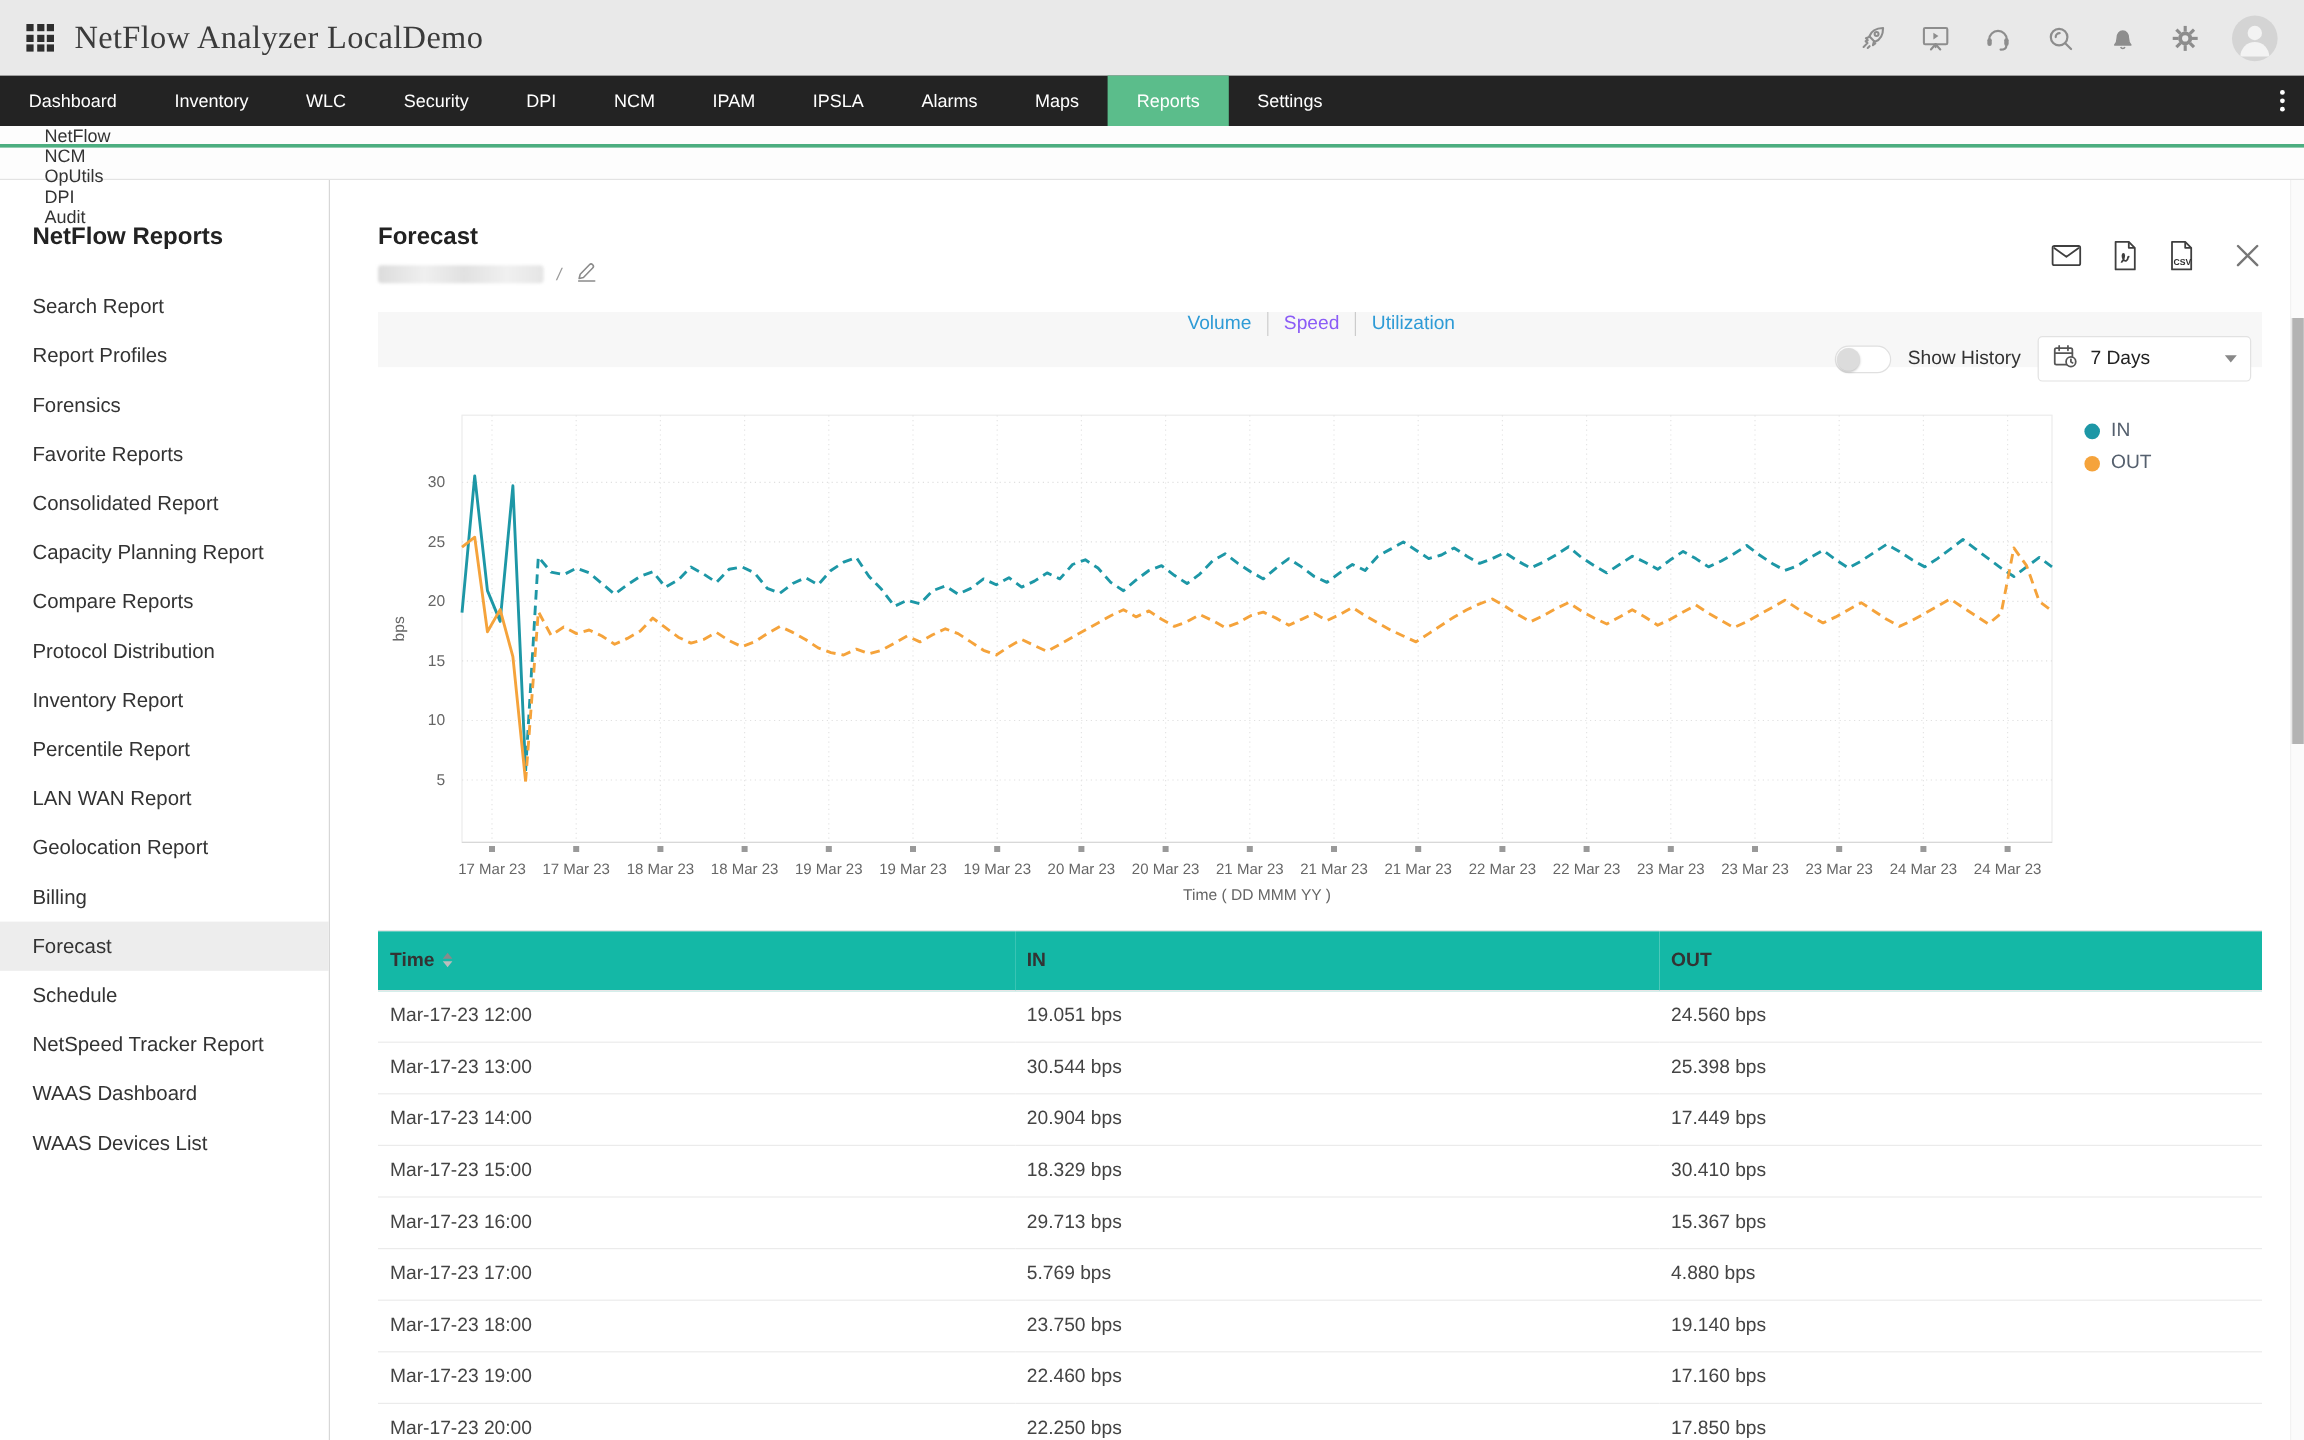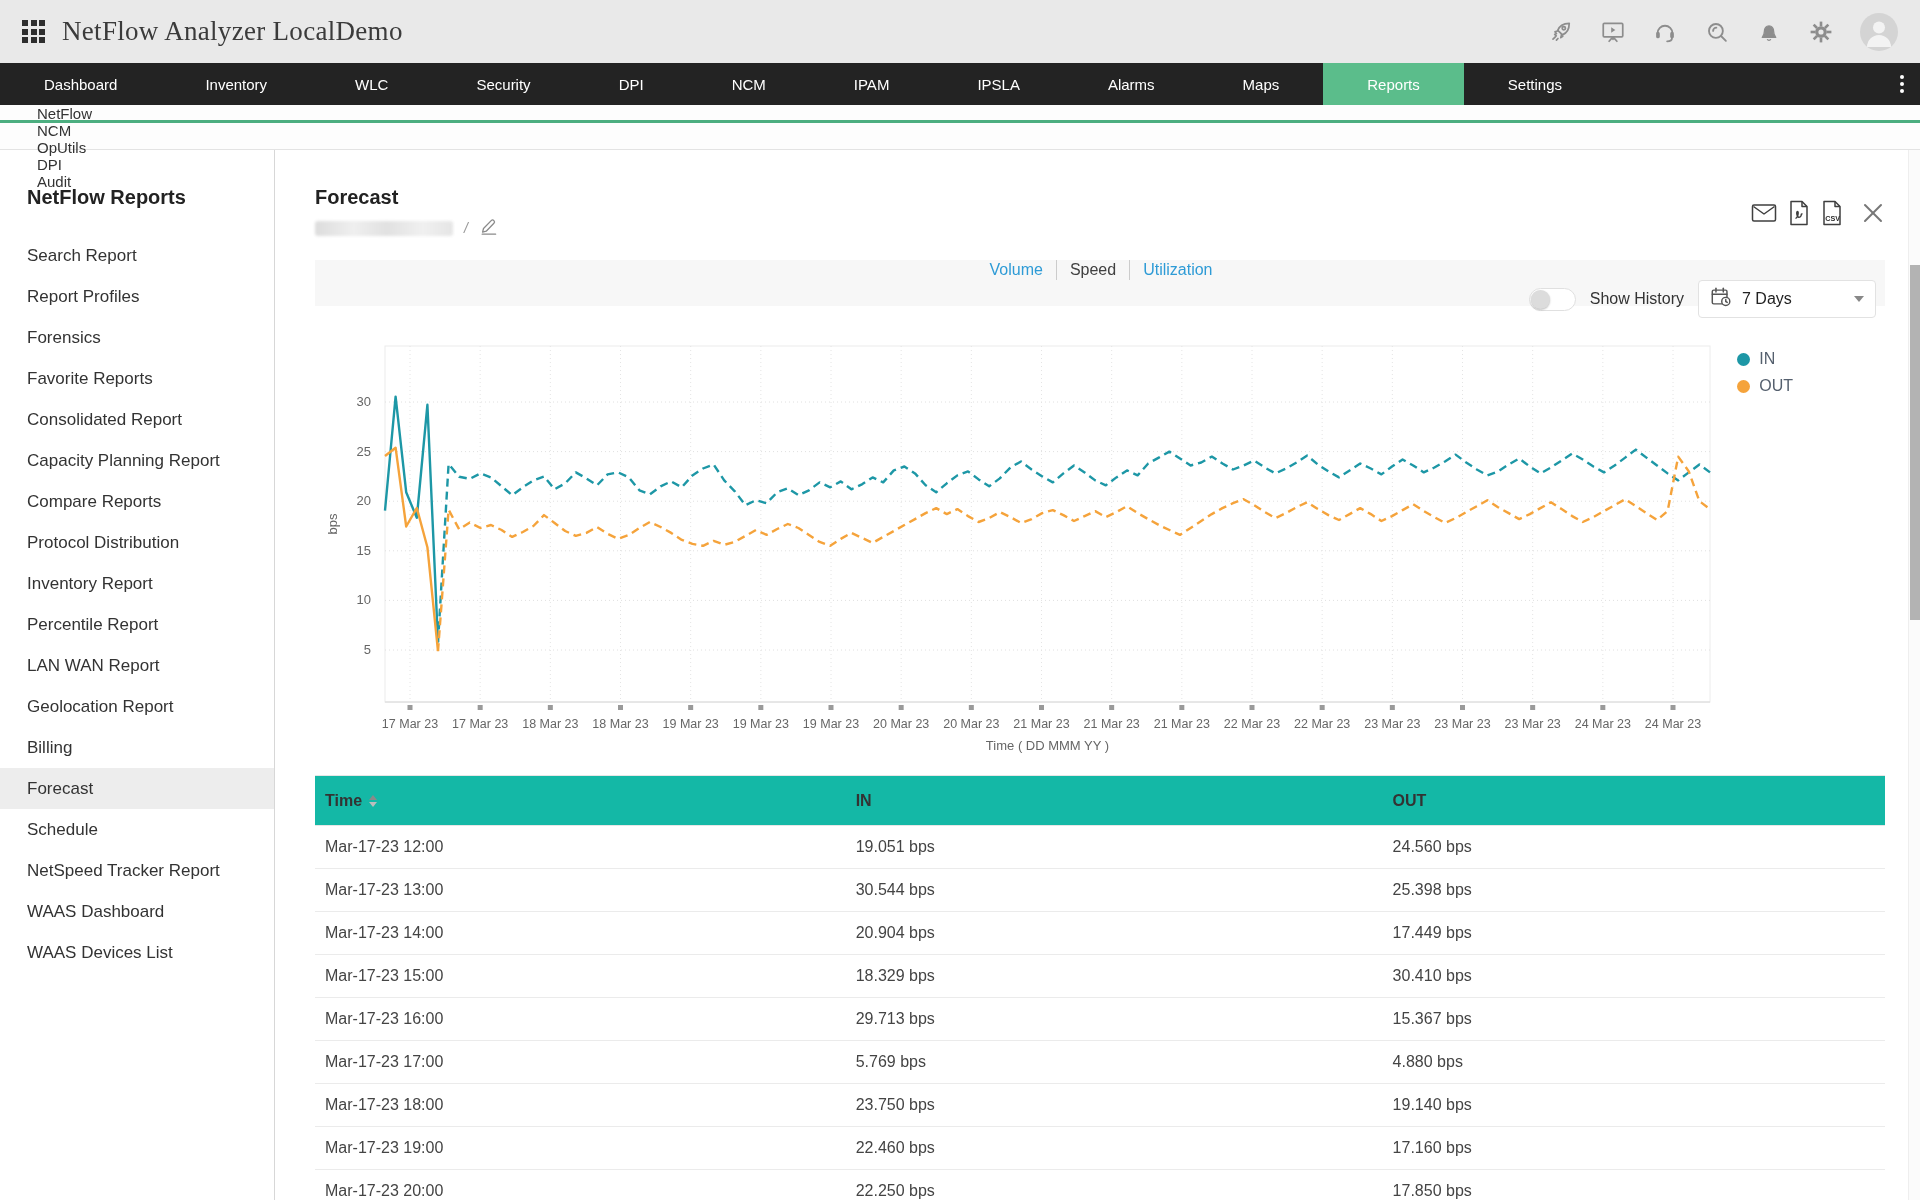--- a/index.html
+++ b/index.html
@@ -12,21 +12,21 @@
   .topbar { height:63px; background:#e9e9e9; display:flex; align-items:center; padding:0 22px; }
   .grid-icon { display:grid; grid-template-columns:repeat(3,6px); grid-gap:2.5px; cursor:pointer; }
   .grid-icon i { width:6px; height:6px; background:#2e2e2e; display:block; }
   .brand-title { font-family:"Liberation Serif", serif; font-size:27px; color:#3b3b3b; margin-left:17px; letter-spacing:.3px; }
   .top-icons { margin-left:auto; display:flex; align-items:center; gap:26px; }
   .top-icons svg { display:block; cursor:pointer; }
   .avatar { width:38px; height:38px; border-radius:50%; background:#d4d4d4; overflow:hidden; position:relative; cursor:pointer; }
   .avatar svg { position:absolute; left:0; top:0; }
   
   .navbar { height:42px; background:#232323; display:flex; align-items:stretch; }
-  .nav-item { display:flex; align-items:center; padding:0 44px; font-size:15px; color:#fff; cursor:pointer; white-space:nowrap; }
+  .nav-item { display:flex; align-items:center; padding:0 24px; font-size:15px; color:#fff; cursor:pointer; white-space:nowrap; }
   .nav-item.active { background:#5bbd8b; }
   .kebab { margin-left:auto; display:flex; flex-direction:column; justify-content:center; align-items:center; gap:3px; padding:0 16px; cursor:pointer; }
   .kebab i { width:4px; height:4px; border-radius:50%; background:#fff; display:block; }
   
   .subnav { height:45px; background:#fdfdfd; border-bottom:1px solid #e3e3e3; display:flex;flex-direction:column; }
   .sub-item { position:relative; display:flex; align-items:center; padding:0 37px; font-size:15px; color:#333; cursor:pointer; }
   .sub-item.active::after { content:""; position:absolute; left:0; right:0; bottom:-1px; height:3px; background:#4cae80; }
   
   .shell { display:flex; height:1050px; }
   .sidebar { width:275px; min-width:275px; border-right:1px solid #d7d7d7; padding-top:36px; background:#fff; }
@@ -35,27 +35,27 @@
   .side-item.active { background:#ededed; }
   
   .main { flex:1; position:relative; background:#fff; }
   .report-title { margin:36px 0 0 40px; font-size:20px; font-weight:bold; color:#222; }
   .report-sub { margin:10px 0 0 40px; display:flex; align-items:center; gap:11px; height:18px; }
   .redacted { width:138px; height:15px; border-radius:3px;
     background:linear-gradient(90deg,#dcdcdc,#efefef 28%,#e1e1e1 52%,#f0f0f0 78%,#e5e5e5);
     filter:blur(1.5px); }
   .slash { color:#999; font-size:14px; font-style:italic; }
   .edit-pencil { cursor:pointer; }
-  .export-icons { position:absolute; top:50px; right:35px; display:flex; align-items:center; gap:9px; }
+  .export-icons { position:absolute; top:50px; right:35px; display:flex; align-items:center; gap:23px; }
   .export-icons > * { cursor:pointer; }
   .close-x { margin-left:8px; }
   
   .tabstrip { margin:23px 35px 0 40px; height:46px; background:#f7f7f7; display:flex; align-items:center; padding-left:2px;flex-direction:column; }
   .tab { font-size:16px; padding:0 13px; color:#2e9bd6; cursor:pointer; }
-  .tab.active { color:#404040; cursor:default; }
+  .tab.active { color:#8b5cf6; cursor:default; }
   .tab-divider { width:1px; height:20px; background:#ccc; }
   .controls { margin-left:auto; display:flex; align-items:center; gap:14px; padding-right:9px; }
   .toggle { width:47px; height:23px; background:#fff; border:1px solid #e0e0e0; border-radius:12px; position:relative; cursor:pointer; }
   .toggle-knob { position:absolute; left:1px; top:1px; width:19px; height:19px; border-radius:50%; background:#dcdcdc; box-shadow:0 1px 2px rgba(0,0,0,.25); }
   .show-history { font-size:16px; color:#333; }
   .period { width:178px; height:38px; background:#fff; border:1px solid #e2e2e2; border-radius:4px; display:flex; align-items:center; padding:2px 11px; gap:10px; cursor:pointer; }
   .period-label { font-size:16px; color:#222; flex:1; }
   .caret { width:0; height:0; border-left:5px solid transparent; border-right:5px solid transparent; border-top:6px solid #888; }
   
   .chart-wrap { position:relative; margin:0 35px 0 40px; height:465px; }

